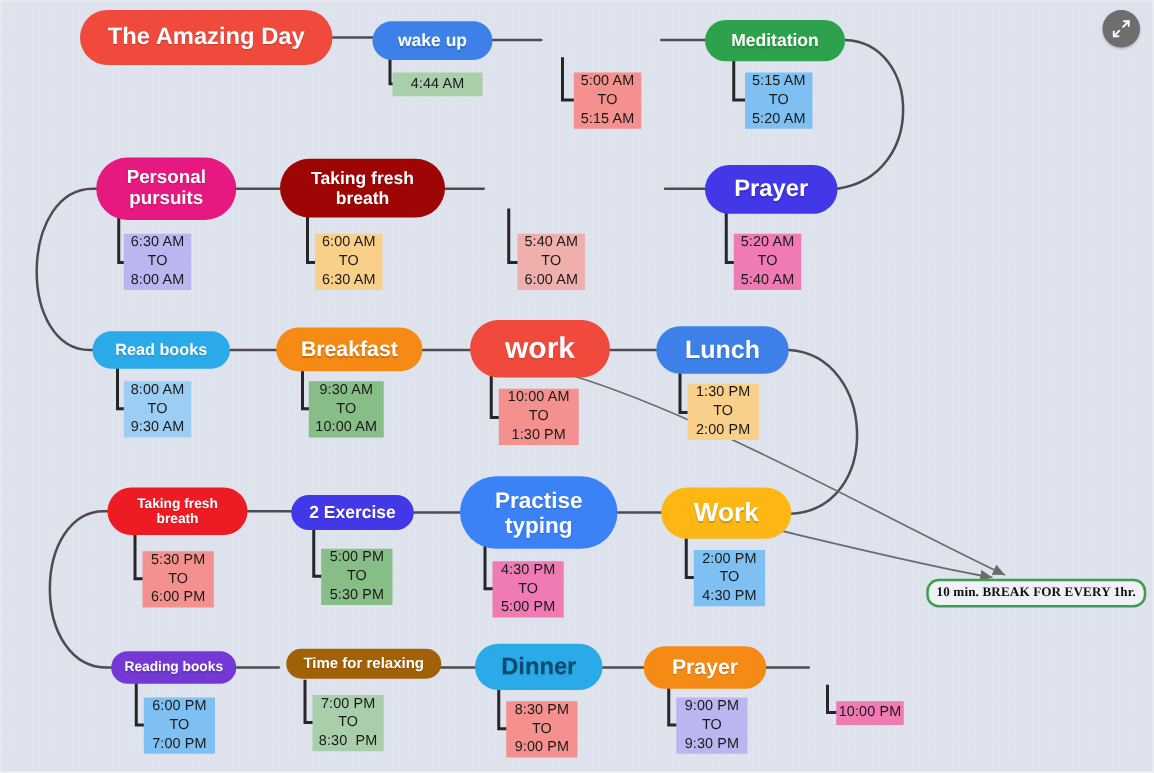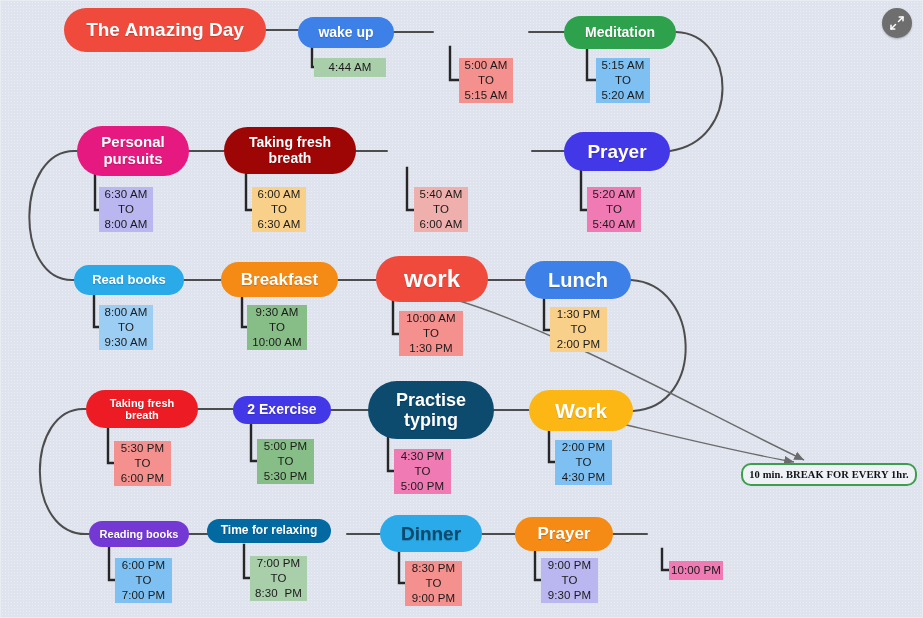--- a/index.html
+++ b/index.html
@@ -229,34 +229,34 @@
 2:00 PM</div>
     <div class="node" style="left: 85px; top: 389px; width: 112px; height: 38px; background: rgb(237, 28, 36); color: rgb(255, 255, 255); font-size: 11px; white-space: pre;">Taking fresh
 breath</div>
     <div class="chip" style="left: 113px; top: 440px; width: 57px; height: 45px; background: rgb(244, 144, 141);">5:30 PM
 TO
 6:00 PM</div>
     <div class="node" style="left: 232px; top: 395px; width: 98px; height: 28px; background: rgb(67, 56, 232); color: rgb(255, 255, 255); font-size: 14px; white-space: pre;">2 Exercise</div>
     <div class="chip" style="left: 256px; top: 438px; width: 57px; height: 45px; background: rgb(135, 189, 135);">5:00 PM
 TO
 5:30 PM</div>
-    <div class="node" style="left: 367px; top: 380px; width: 126px; height: 58px; background: #0c4a6e; color: rgb(255, 255, 255); font-size: 18px; white-space: pre;">Practise
+    <div class="node" style="left: 367px; top: 380px; width: 126px; height: 58px; background: #3b82f6; color: rgb(255, 255, 255); font-size: 18px; white-space: pre;">Practise
 typing</div>
     <div class="chip" style="left: 393px; top: 448px; width: 57px; height: 45px; background: rgb(239, 122, 180);">4:30 PM
 TO
 5:00 PM</div>
     <div class="node" style="left: 528px; top: 389px; width: 104px; height: 41px; background: rgb(252, 183, 20); color: rgb(255, 255, 255); font-size: 21px; white-space: pre;">Work</div>
     <div class="chip" style="left: 554px; top: 439px; width: 57px; height: 45px; background: rgb(126, 192, 241);">2:00 PM
 TO
 4:30 PM</div>
     <div class="node" style="left: 88px; top: 520px; width: 100px; height: 26px; background: rgb(116, 57, 212); color: rgb(255, 255, 255); font-size: 11px; white-space: pre;">Reading books</div>
     <div class="chip" style="left: 114px; top: 557px; width: 57px; height: 45px; background: rgb(126, 192, 241);">6:00 PM
 TO
 7:00 PM</div>
-    <div class="node" style="left: 206px; top: 518px; width: 124px; height: 24px; background: #0369a1; color: rgb(255, 255, 255); font-size: 12px; white-space: pre;">Time for relaxing</div>
+    <div class="node" style="left: 228px; top: 518px; width: 124px; height: 24px; background: #a16207; color: rgb(255, 255, 255); font-size: 12px; white-space: pre;">Time for relaxing</div>
     <div class="chip" style="left: 249px; top: 555px; width: 57px; height: 45px; background: rgb(169, 206, 170);">7:00 PM
 TO
 8:30  PM</div>
     <div class="node" style="left: 379px; top: 514px; width: 102px; height: 37px; background: rgb(42, 170, 232); color: #0c4a6e; font-size: 19px; white-space: pre;">Dinner</div>
     <div class="chip" style="left: 404px; top: 560px; width: 57px; height: 45px; background: rgb(244, 144, 141);">8:30 PM
 TO
 9:00 PM</div>
     <div class="node" style="left: 514px; top: 516px; width: 98px; height: 34px; background: rgb(245, 138, 20); color: rgb(255, 255, 255); font-size: 17px; white-space: pre;">Prayer</div>
     <div class="chip" style="left: 540px; top: 557px; width: 57px; height: 45px; background: rgb(185, 182, 240);">9:00 PM
 TO

